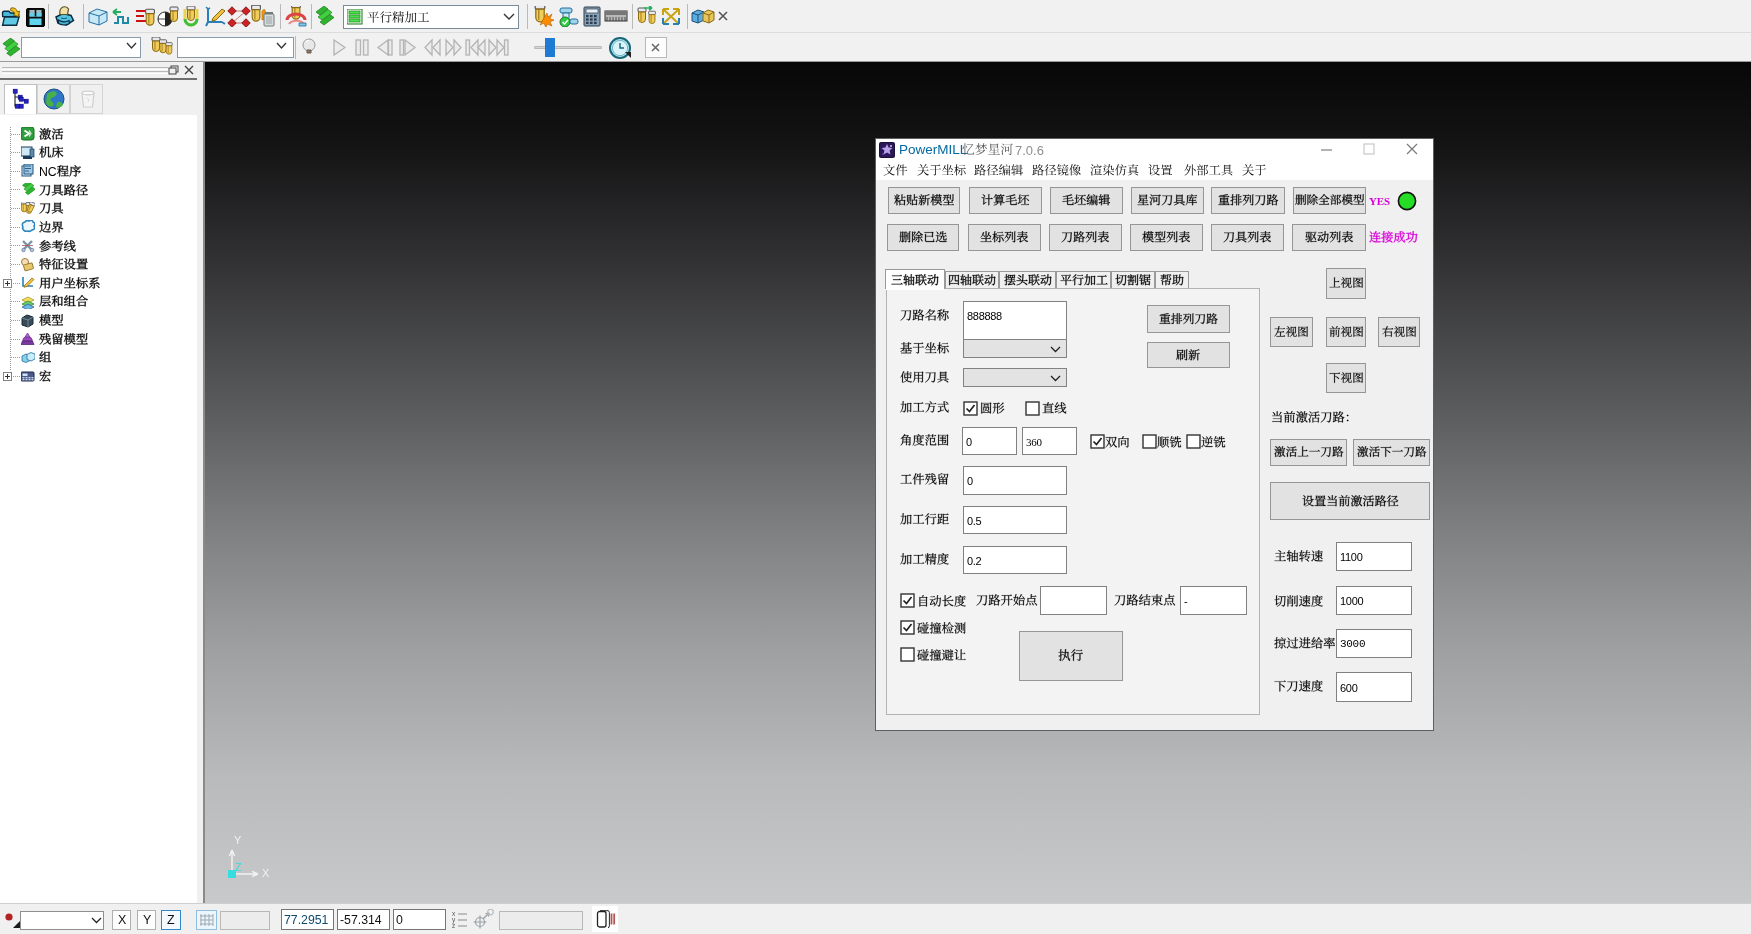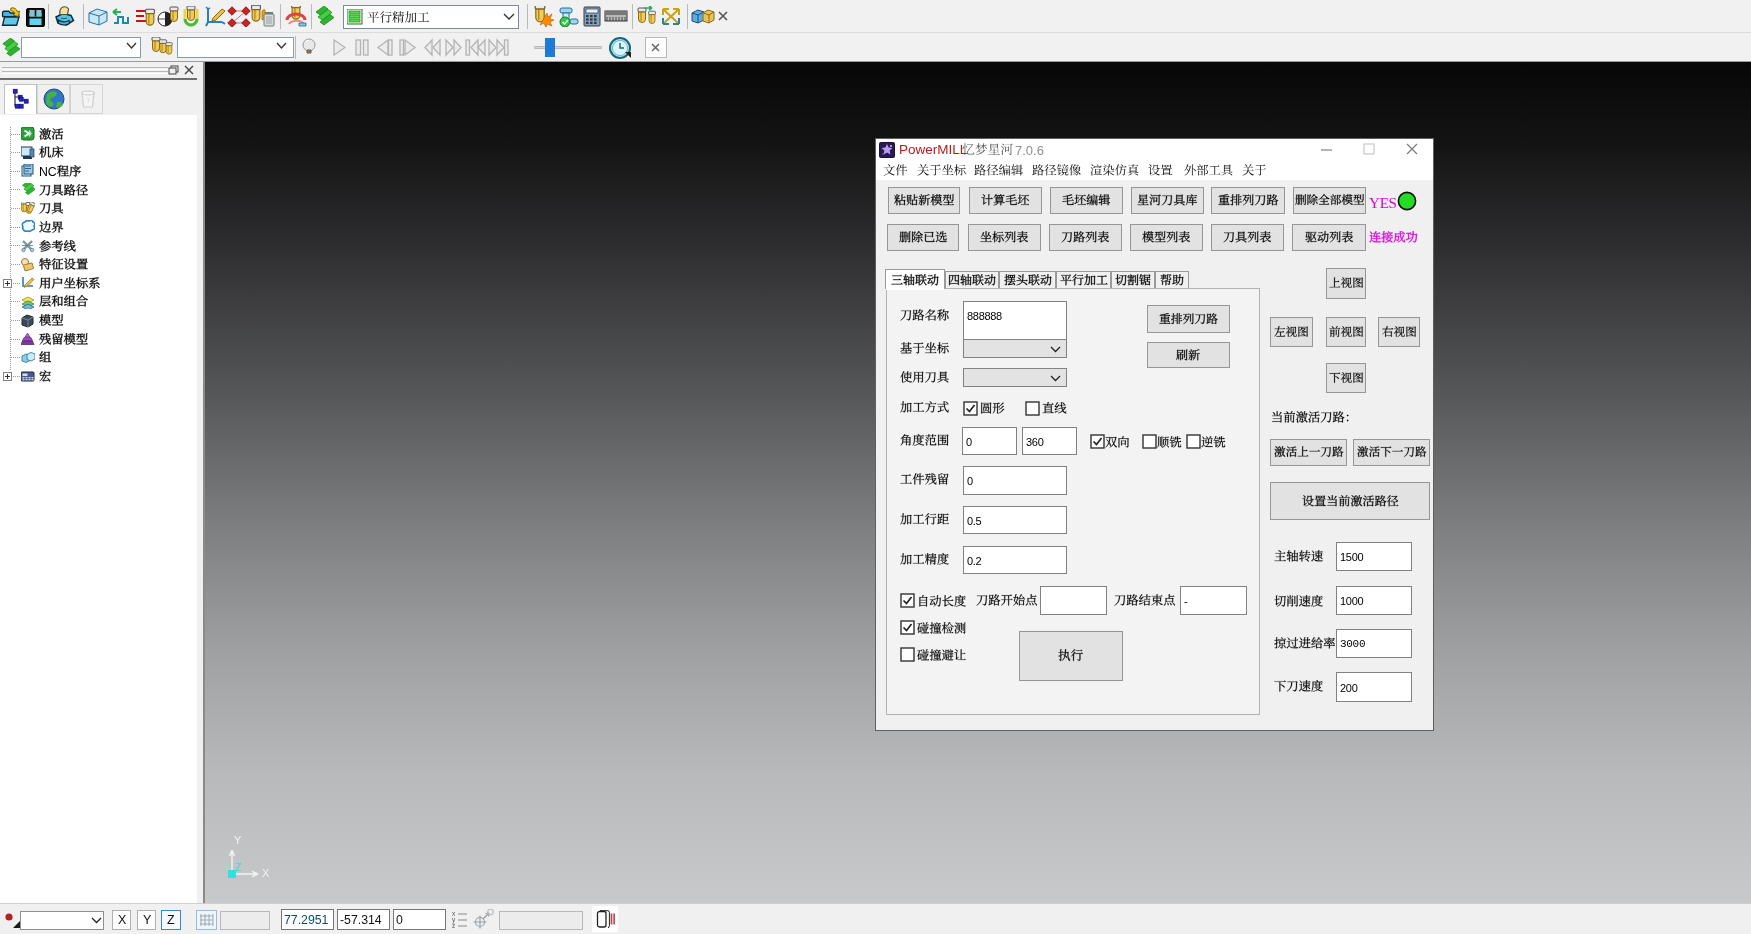--- a/index.html
+++ b/index.html
@@ -783,21 +783,21 @@
     </svg>
     <div class="a " style="left:875px;top:138px;width:559px;height:593px;background:#f0f0f0;border:1px solid #5f5f5f"></div>
     <div class="a " style="left:876px;top:139px;width:557px;height:41px;background:#fff"></div>
     <svg class="a" style="left:879px;top:142px;" width="16" height="16" viewBox="0 0 16 16">
       <rect width="16" height="16" rx="2" fill="#1c1038"></rect>
       <rect x="1" y="1" width="14" height="14" rx="1.5" fill="#2a1858"></rect>
       <path d="M8 2 l1.6 3.6 3.9 .4 -2.9 2.6 .8 3.9 -3.4 -2 -3.4 2 .8 -3.9 -2.9 -2.6 3.9 -.4 Z" fill="#b9a0e8"></path>
       <circle cx="12" cy="4" r="0.9" fill="#e8d8ff"></circle>
       <circle cx="4" cy="12" r="0.7" fill="#9a7ad0"></circle>
     </svg>
-    <div class="a" style="left:899px;top:142px;font-family:'Liberation Sans',sans-serif;font-size:13.5px;font-weight:normal;color:#b91c1c;letter-spacing:normal;white-space:nowrap;">PowerMILL</div>
+    <div class="a" style="left:899px;top:142px;font-family:'Liberation Sans',sans-serif;font-size:13.5px;font-weight:normal;color:#0369a1;letter-spacing:normal;white-space:nowrap;">PowerMILL</div>
     <div class="a" style="left:962.0px;top:143.0px;">
       <svg class="k" width="52" height="14.8" viewBox="0 0 52 14.8">
         <g fill="#5a5a5a" transform="translate(0 11.01) scale(0.05120 -0.05120)">
           <use href="#u5FC6" x="0"></use>
           <use href="#u68A6" x="250"></use>
           <use href="#u661F" x="500"></use>
           <use href="#u6CB3" x="750"></use>
         </g>
       </svg>
     </div>
@@ -949,21 +949,21 @@
         <g fill="#000" stroke="#000" stroke-width="5" transform="translate(0 9.98) scale(0.04640 -0.04640)">
           <use href="#u5220" x="0"></use>
           <use href="#u9664" x="250"></use>
           <use href="#u5168" x="500"></use>
           <use href="#u90E8" x="750"></use>
           <use href="#u6A21" x="1000"></use>
           <use href="#u578B" x="1250"></use>
         </g>
       </svg>
     </div>
-    <div class="a" style="left:1369px;top:195px;font-family:'Liberation Serif',sans-serif;font-size:15px;font-weight:normal;color:#d800d8;letter-spacing:-0.2px;white-space:nowrap;">YES</div>
+    <div class="a" style="left:1369px;top:195px;font-family:'Liberation Serif',sans-serif;font-size:11px;font-weight:bold;color:#d800d8;letter-spacing:-0.2px;white-space:nowrap;">YES</div>
     <svg class="a" style="left:1397px;top:191px;" width="20" height="20" viewBox="0 0 20 20">
       <circle cx="10" cy="10" r="8.6" fill="#24dd24" stroke="#111" stroke-width="1.6"></circle>
     </svg>
     <div class="a btn" style="left:887px;top:224px;width:72px;height:27px;"></div>
     <div class="a" style="left:898.8px;top:231.0px;">
       <svg class="k" width="49" height="14.1" viewBox="0 0 49 14.1">
         <g fill="#000" stroke="#000" stroke-width="5" transform="translate(0 10.41) scale(0.04840 -0.04840)">
           <use href="#u5220" x="0"></use>
           <use href="#u9664" x="250"></use>
           <use href="#u5DF2" x="500"></use>
@@ -1212,21 +1212,21 @@
         <g fill="#000" stroke="#000" stroke-width="4" transform="translate(0 10.58) scale(0.04920 -0.04920)">
           <use href="#u76F4" x="0"></use>
           <use href="#u7EBF" x="250"></use>
         </g>
       </svg>
     </div>
     <div class="a " style="left:962px;top:427px;width:55px;height:28px;background:#fff;border:1px solid #818181">
       <div style="position:absolute;left:3px;top:7.7px;font-size:11px;font-family:'Liberation Sans',sans-serif;color:#000;letter-spacing:-0.3px">0</div>
     </div>
     <div class="a " style="left:1022px;top:427px;width:55px;height:28px;background:#fff;border:1px solid #818181">
-      <div style="position:absolute;left:3px;top:7.7px;font-size:11px;font-family:Liberation Sans, sans-serif;color:#000;letter-spacing:-0.3px">360</div>
+      <div style="position:absolute;left:3px;top:7.7px;font-size:11px;font-family:Liberation Serif, serif;color:#000;letter-spacing:-0.3px">360</div>
     </div>
     <svg class="a" style="left:1090px;top:434px;" width="15" height="15" viewBox="0 0 15 15">
       <rect x="1" y="1" width="13" height="13" fill="#fff" stroke="#333" stroke-width="1.4"></rect>
       <path d="M3.5 7.5 L6.5 10.5 L11.5 4" stroke="#222" stroke-width="1.7" fill="none"></path>
     </svg>
     <div class="a" style="left:1105.0px;top:435.5px;">
       <svg class="k" width="26" height="14.3" viewBox="0 0 26 14.3">
         <g fill="#000" stroke="#000" stroke-width="4" transform="translate(0 10.58) scale(0.04920 -0.04920)">
           <use href="#u53CC" x="0"></use>
           <use href="#u5411" x="250"></use>
@@ -1469,21 +1469,21 @@
       <svg class="k" width="50" height="14.3" viewBox="0 0 50 14.3">
         <g fill="#000" stroke="#000" stroke-width="4" transform="translate(0 10.58) scale(0.04920 -0.04920)">
           <use href="#u4E3B" x="0"></use>
           <use href="#u8F74" x="250"></use>
           <use href="#u8F6C" x="500"></use>
           <use href="#u901F" x="750"></use>
         </g>
       </svg>
     </div>
     <div class="a " style="left:1336px;top:542px;width:76px;height:29px;background:#fff;border:1px solid #818181">
-      <div style="position:absolute;left:3px;top:8.2px;font-size:11px;font-family:'Liberation Sans',sans-serif;color:#000;letter-spacing:-0.3px">1500</div>
+      <div style="position:absolute;left:3px;top:8.2px;font-size:11px;font-family:'Liberation Sans',sans-serif;color:#000;letter-spacing:-0.3px">1100</div>
     </div>
     <div class="a" style="left:1274.0px;top:594.8px;">
       <svg class="k" width="50" height="14.3" viewBox="0 0 50 14.3">
         <g fill="#000" stroke="#000" stroke-width="4" transform="translate(0 10.58) scale(0.04920 -0.04920)">
           <use href="#u5207" x="0"></use>
           <use href="#u524A" x="250"></use>
           <use href="#u901F" x="500"></use>
           <use href="#u5EA6" x="750"></use>
         </g>
       </svg>
@@ -1509,21 +1509,21 @@
       <svg class="k" width="50" height="14.3" viewBox="0 0 50 14.3">
         <g fill="#000" stroke="#000" stroke-width="4" transform="translate(0 10.58) scale(0.04920 -0.04920)">
           <use href="#u4E0B" x="0"></use>
           <use href="#u5200" x="250"></use>
           <use href="#u901F" x="500"></use>
           <use href="#u5EA6" x="750"></use>
         </g>
       </svg>
     </div>
     <div class="a " style="left:1336px;top:672px;width:76px;height:30px;background:#fff;border:1px solid #818181">
-      <div style="position:absolute;left:3px;top:8.7px;font-size:11px;font-family:'Liberation Sans',sans-serif;color:#000;letter-spacing:-0.3px">200</div>
+      <div style="position:absolute;left:3px;top:8.7px;font-size:11px;font-family:'Liberation Sans',sans-serif;color:#000;letter-spacing:-0.3px">600</div>
     </div>
     <div class="a " style="left:0px;top:903px;width:1751px;height:31px;background:#f0f0f0;border-top:1px solid #cfcfcf"></div>
     <svg class="a" style="left:3px;top:912px;" width="18" height="18" viewBox="0 0 18 18">
       <circle cx="6" cy="5" r="3.6" fill="#b22222"></circle>
       <path d="M10 16 L17 16 L17 9 Z" fill="#1a1a1a"></path>
     </svg>
     <div class="a " style="left:20px;top:911px;width:84px;height:19px;background:#fff;border:1px solid #8f8f8f"></div>
     <svg class="a" style="left:91px;top:917px;" width="11" height="7" viewBox="0 0 11 7">
       <path d="M1 1 L5.5 5.5 L10 1" stroke="#222" stroke-width="1.3" fill="none"></path>
     </svg>

